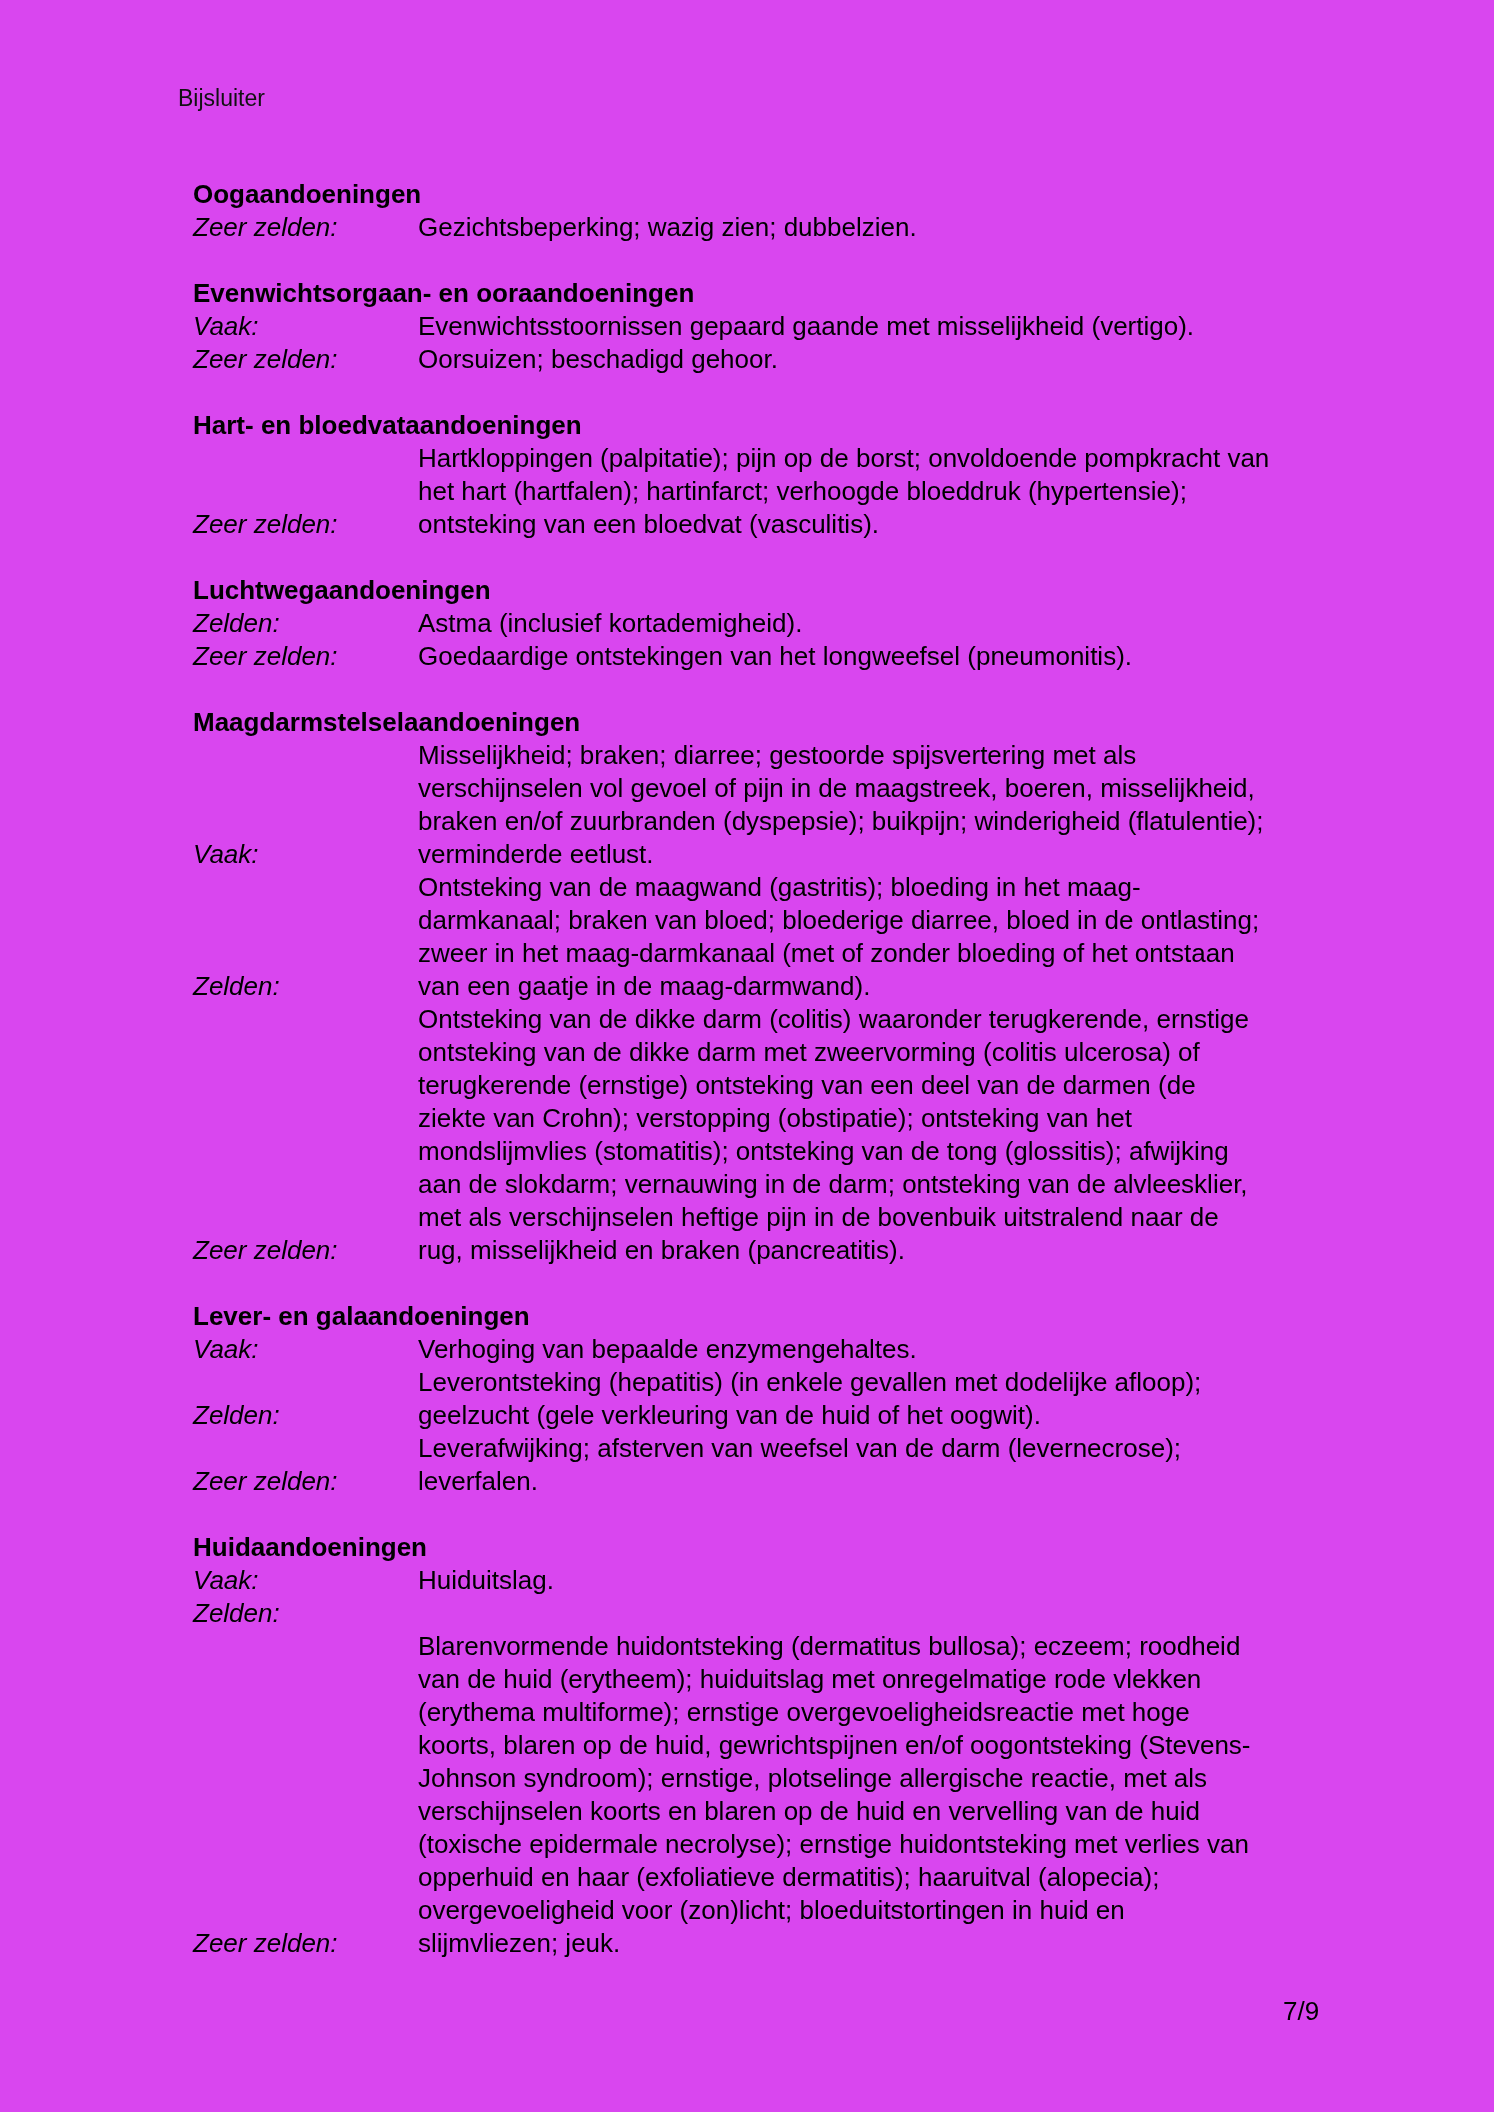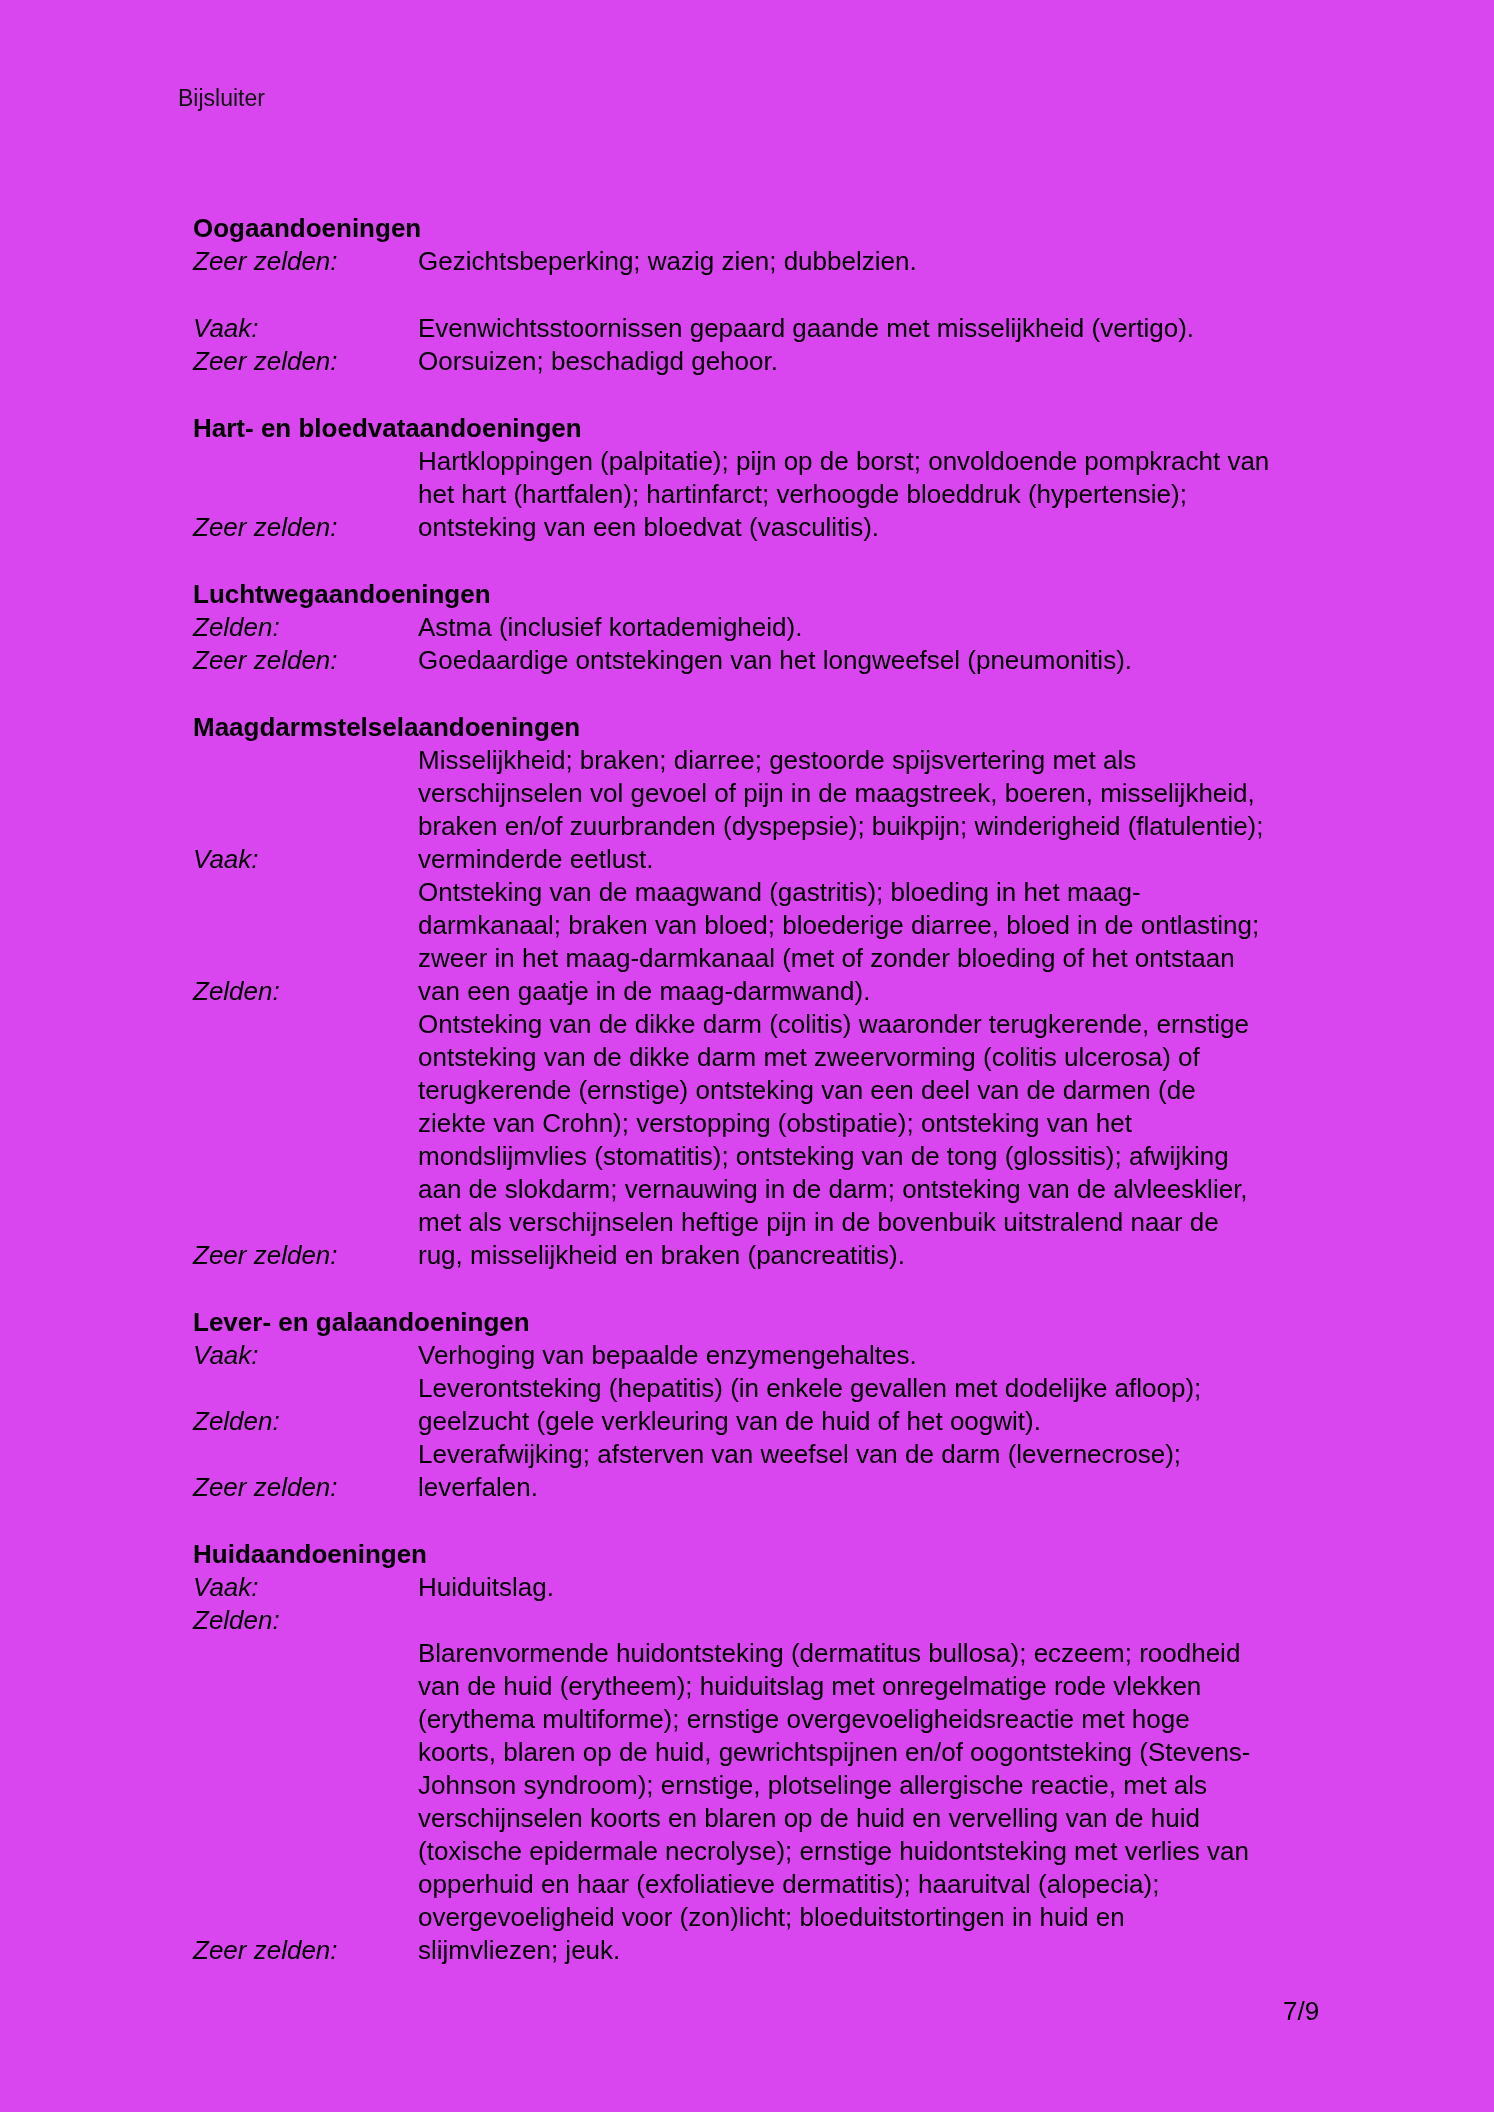--- a/index.html
+++ b/index.html
@@ -27,21 +27,20 @@
   .content {
     position: absolute;
     left: 193px;
     top: 178px;
     width: 1190px;
     font-size: 26px;
     line-height: 33px;
   }
   .section {
     margin-bottom: 33px;
-    margin-top: 34px;
   }
   .section-heading {
     font-weight: 700;
   }
   .row {
     display: flex;
     align-items: flex-end;
   }
   .freq-label {
     flex: 0 0 225px;
@@ -71,20 +70,21 @@
 
     <div class="section">
       <div class="section-heading">Oogaandoeningen</div>
       <div class="row">
         <div class="freq-label">Zeer zelden:</div>
         <div class="effect-text">Gezichtsbeperking; wazig zien; dubbelzien.</div>
       </div>
     </div>
 
     <div class="section">
+      <div class="section-heading">Evenwichtsorgaan- en ooraandoeningen</div>
       <div class="row">
         <div class="freq-label">Vaak:</div>
         <div class="effect-text">Evenwichtsstoornissen gepaard gaande met misselijkheid (vertigo).</div>
       </div>
       <div class="row">
         <div class="freq-label">Zeer zelden:</div>
         <div class="effect-text">Oorsuizen; beschadigd gehoor.</div>
       </div>
     </div>
 

